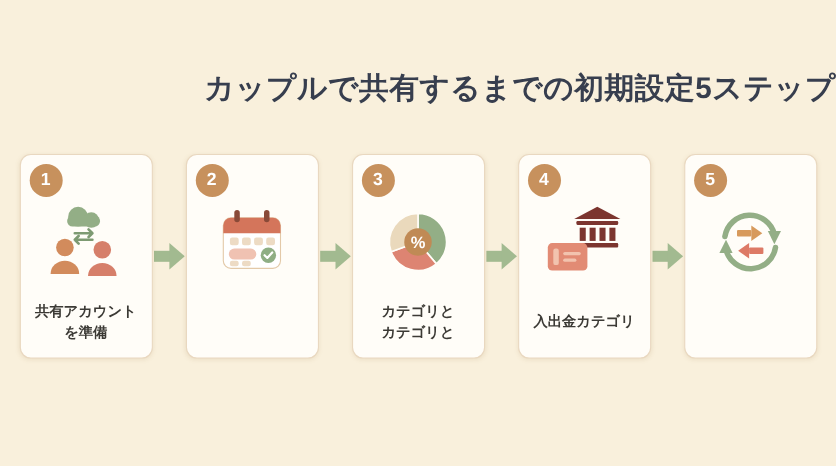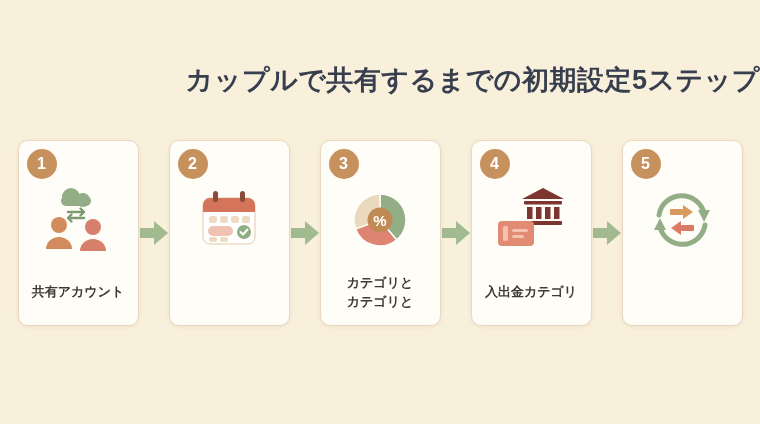--- a/index.html
+++ b/index.html
@@ -78,20 +78,21 @@
             <path d="M5,66 a13,12 0 0 1 26,0 z"></path>
           </g>
           <g fill="#d67f6a">
             <circle cx="52" cy="44" r="8"></circle>
             <path d="M39,68 a13,12 0 0 1 26,0 z"></path>
           </g>
         </svg>
       </div>
       <div class="label">
         <div>共有アカウント</div>
+        <div>を準備</div>
       </div>
     </div>
 
     <svg class="connector" width="28" height="26" viewBox="0 0 28 26">
       <rect x="0" y="8" width="15" height="10" fill="#a2ba90"></rect>
       <polygon points="14,1 14,25 28,13" fill="#a2ba90"></polygon>
     </svg>
 
     <div class="card">
       <div class="badge">2</div>

